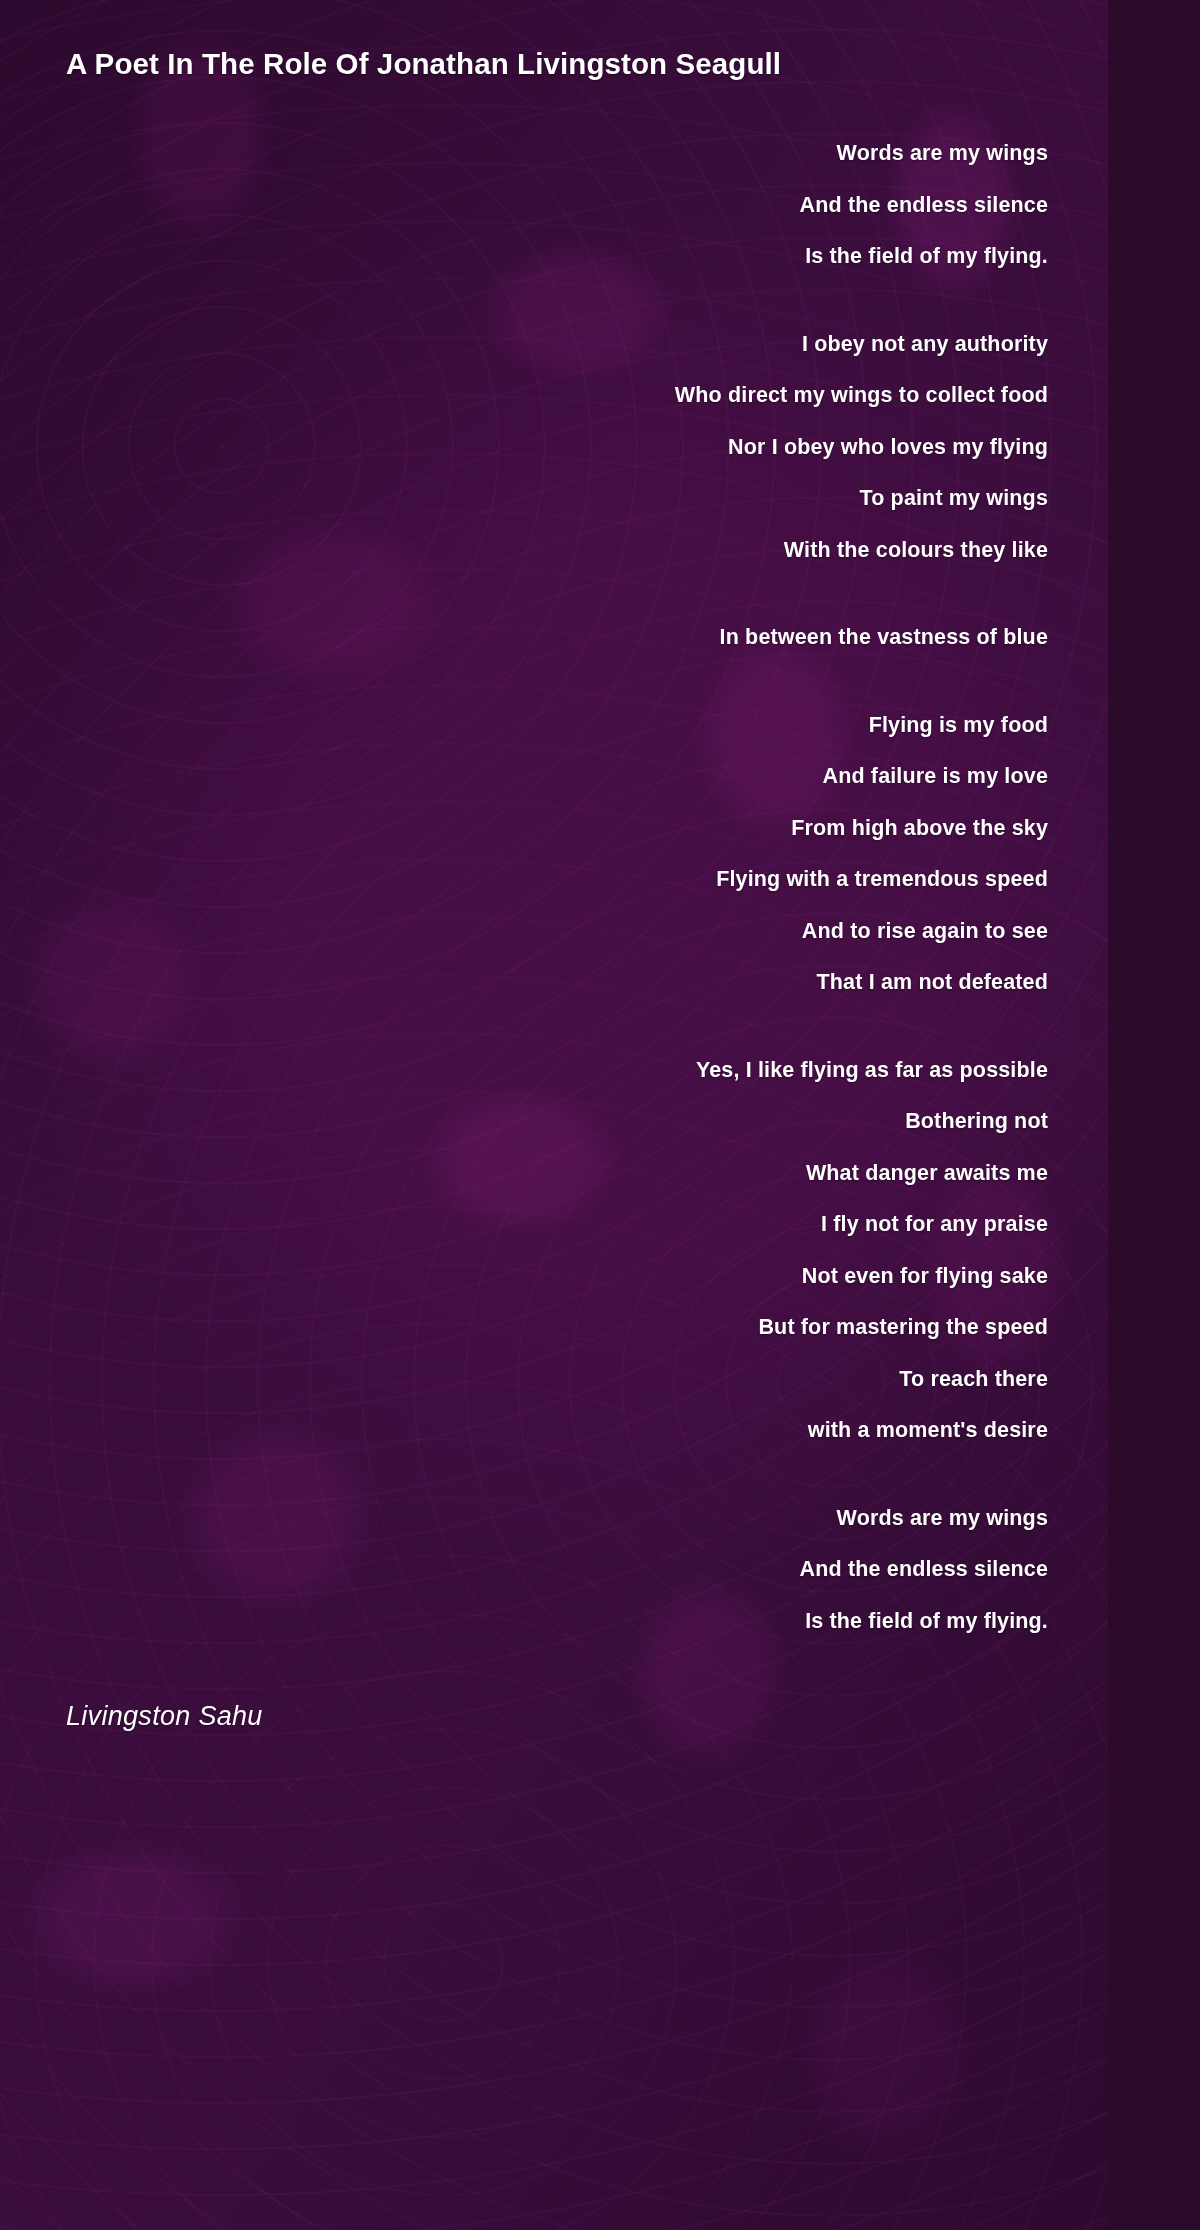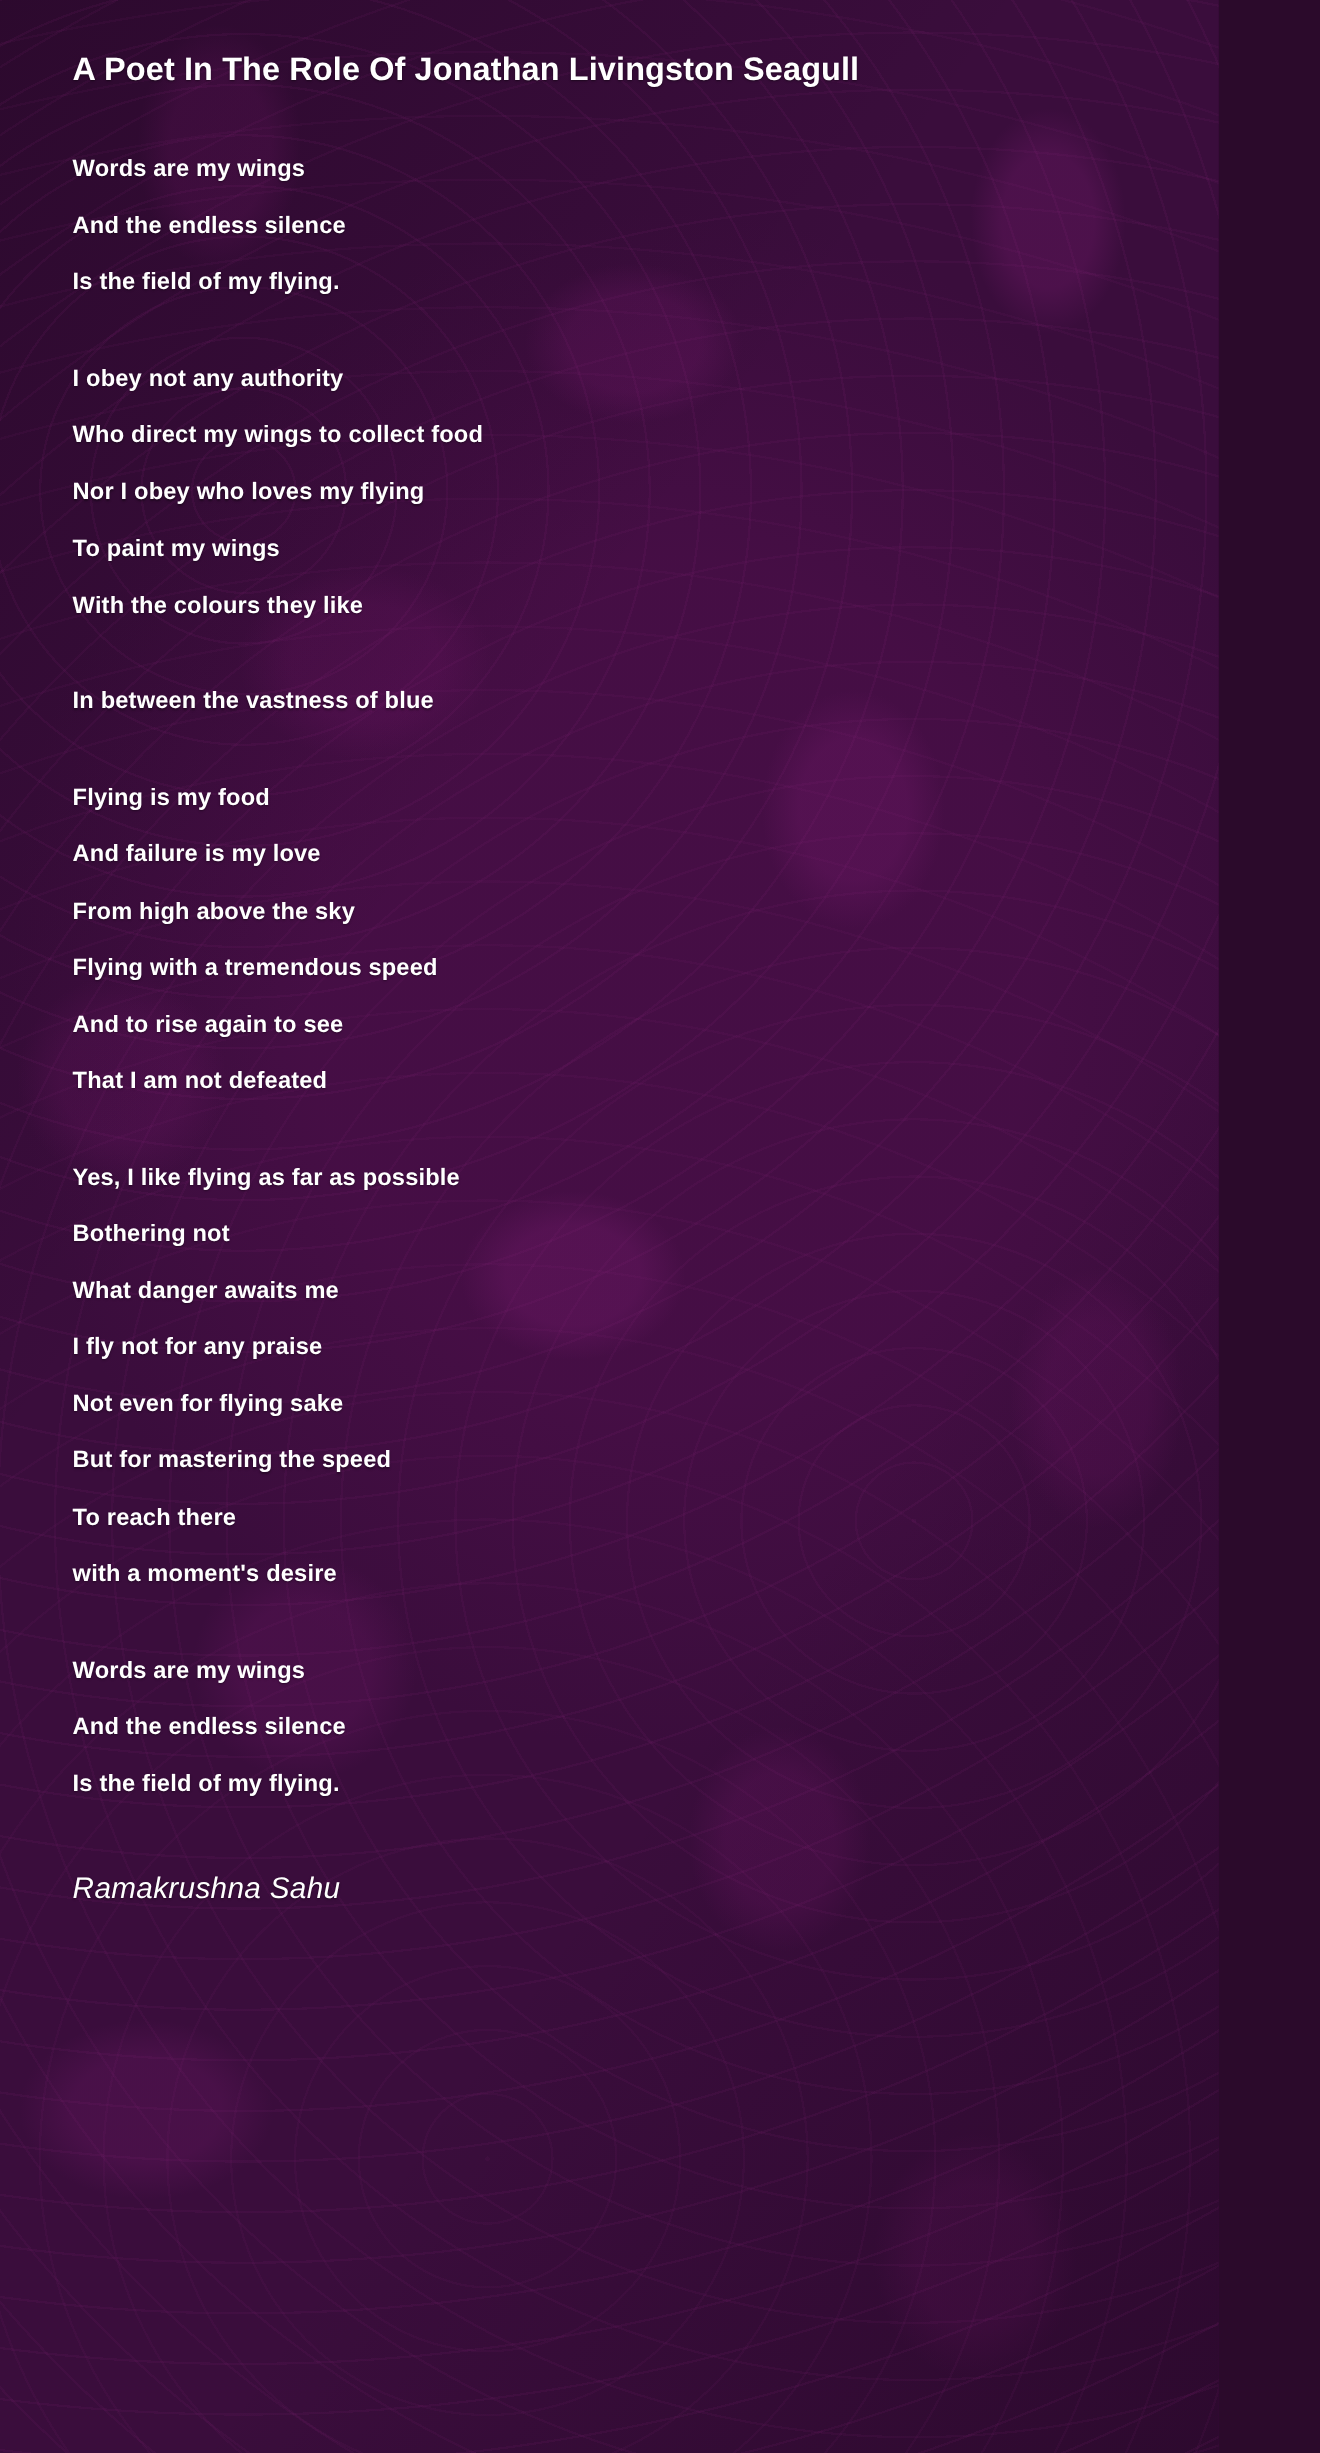--- a/index.html
+++ b/index.html
@@ -82,20 +82,21 @@
   }
 
   .poem-line {
     color: #ffffff;
     font-size: 21.5px;
     font-weight: bold;
     line-height: 51.5px;
     letter-spacing: 0.15px;
     white-space: pre-wrap;
     text-shadow: 0 1px 2px rgba(0,0,0,0.4);
+    text-align: right;
   }
 
   #poem-author {
     color: #ffffff;
     font-size: 27px;
     font-style: italic;
     font-weight: normal;
     letter-spacing: 0.3px;
     margin-top: 54px;
     text-shadow: 0 1px 2px rgba(0,0,0,0.45);
@@ -143,16 +144,16 @@
           <div class="poem-line">To reach there</div>
           <div class="poem-line">with a moment's desire</div>
         </div>
         <div class="stanza">
           <div class="poem-line">Words are my wings</div>
           <div class="poem-line">And the endless silence</div>
           <div class="poem-line">Is the field of my flying.</div>
         </div>
       </div>
 
-    <div id="poem-author">Ramakrushna Sahu</div>
+    <div id="poem-author">Livingston Sahu</div>
 
   </div>
 </div>
 
 </body></html>

